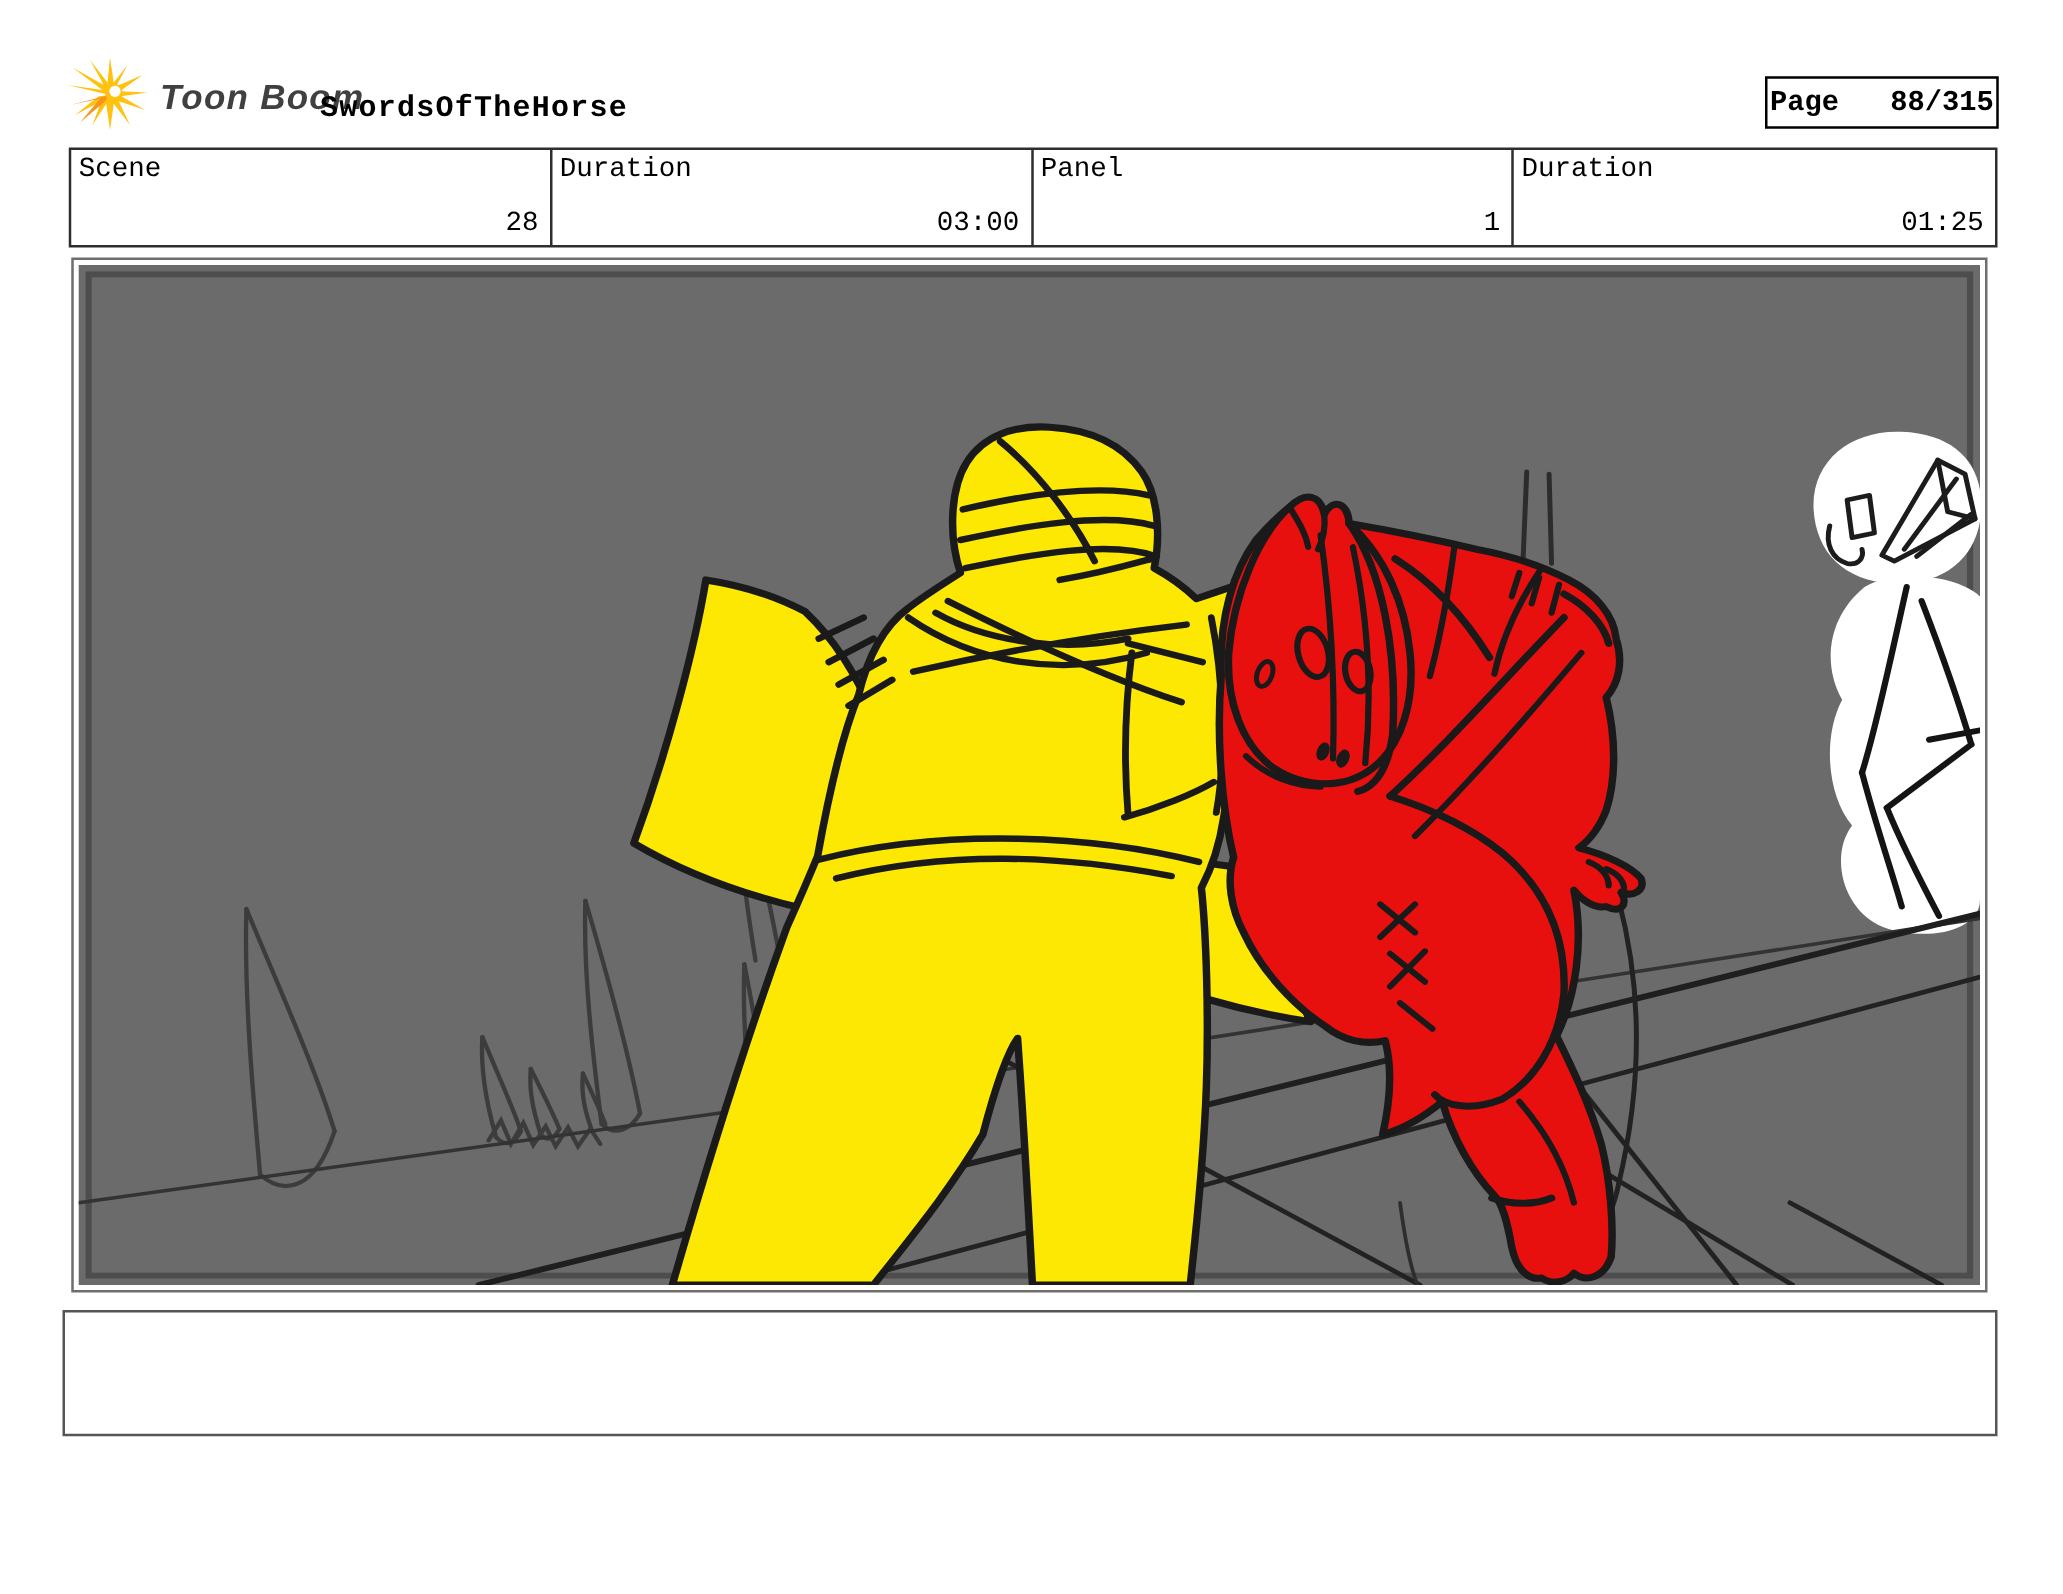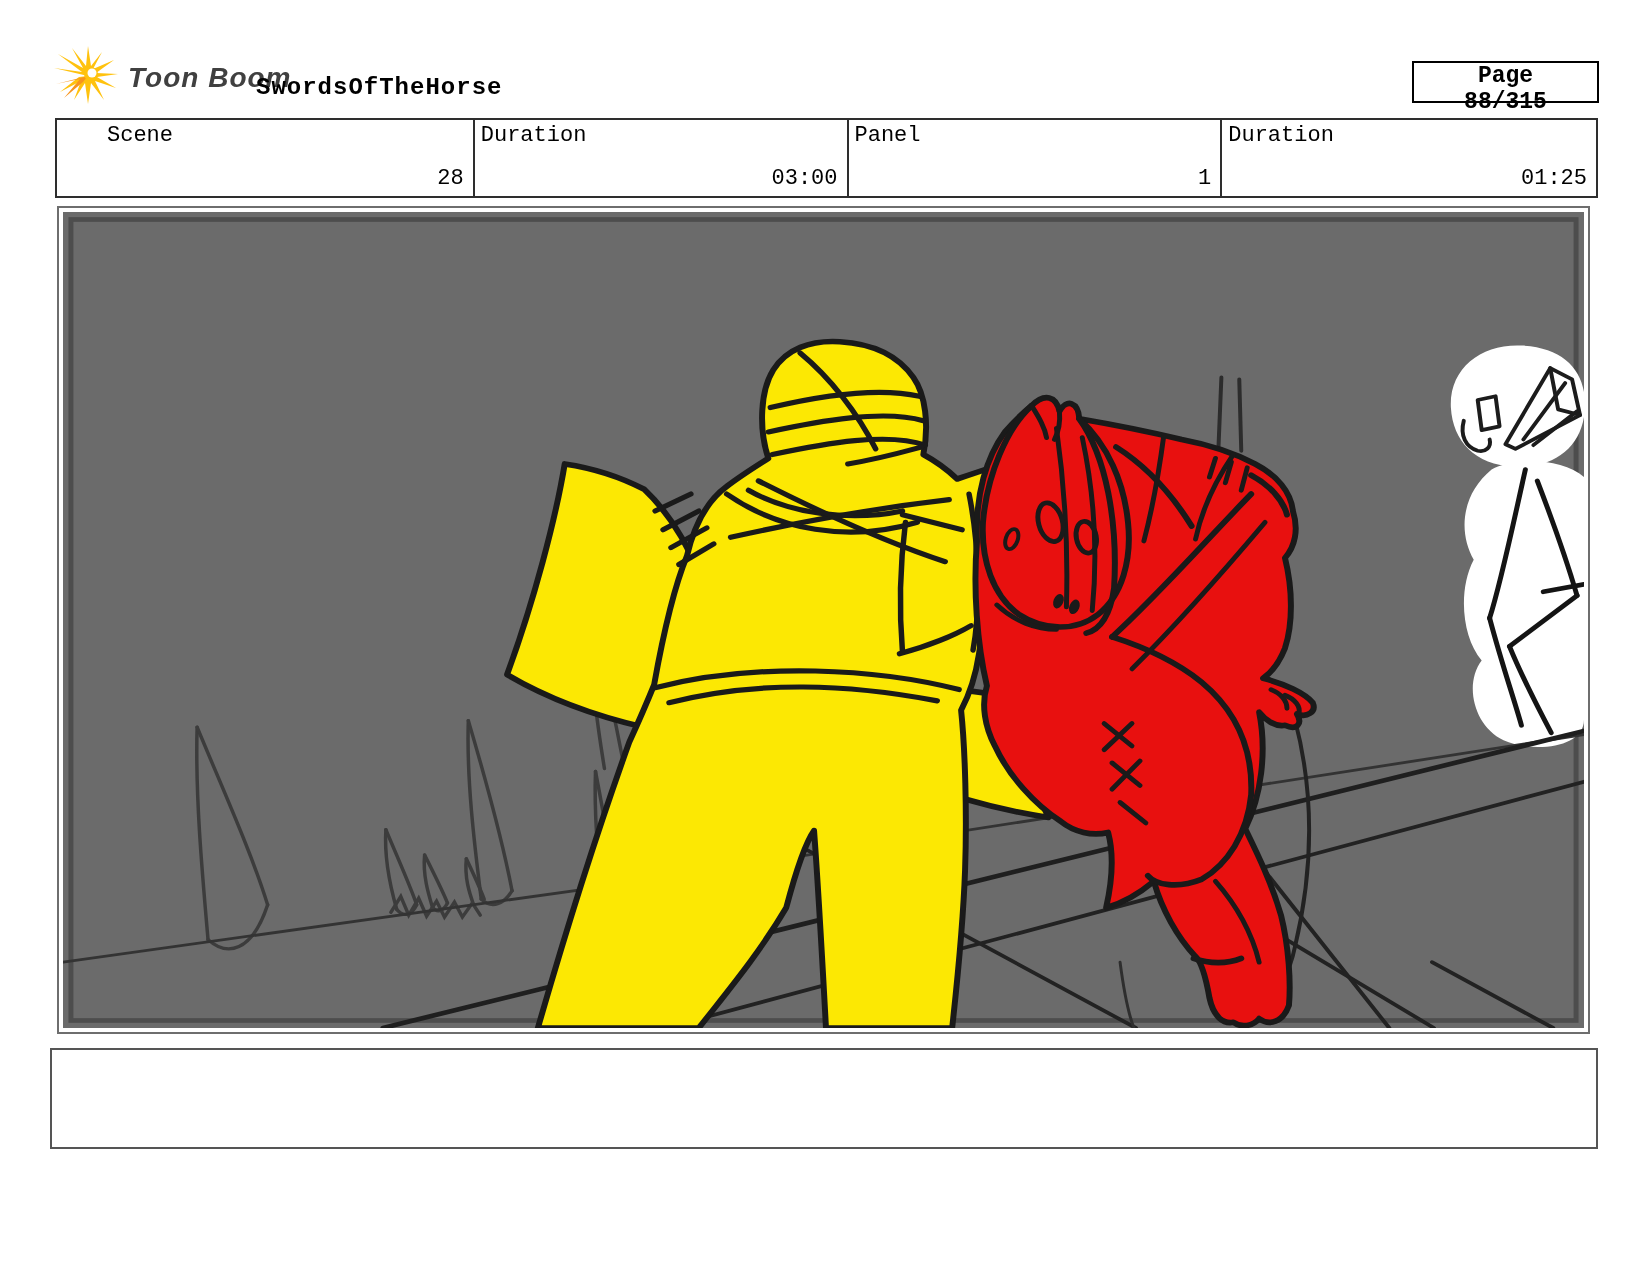--- a/index.html
+++ b/index.html
@@ -21,30 +21,29 @@
     font-size:28px;color:#404040;letter-spacing:1px;
   }
   .doc-title{
     position:absolute;left:256px;top:74px;
     font-size:24px;font-weight:bold;letter-spacing:1px;
   }
   .page-box{
     position:absolute;left:1412px;top:61px;width:187px;height:42px;
     border:2px solid #000;box-sizing:border-box;
     display:flex;align-items:center;justify-content:space-between;
-    padding:0 2px;font-size:23px;font-weight:bold;flex-direction:column;
+    padding:0 2px;font-size:23px;font-weight:bold;
   }
 
   
   .info-table{
     position:absolute;left:55px;top:118px;width:1543px;height:80px;
     border:2px solid #2e2e2e;box-sizing:border-box;
     display:grid;grid-template-columns:1fr 1fr 1fr 1fr;
     background:#fff;
-    padding-left:44px;
   }
   .info-cell{position:relative;border-right:2px solid #2e2e2e;}
   .info-cell:last-child{border-right:none;}
   .info-label{position:absolute;top:3px;left:6px;font-size:22px;}
   .info-value{position:absolute;bottom:5px;right:9px;font-size:22px;}
 
   
   .board-panel{
     position:absolute;left:57px;top:206px;width:1533px;height:828px;
     border:2px solid #6e6e6e;background:#ffffff;box-sizing:border-box;

